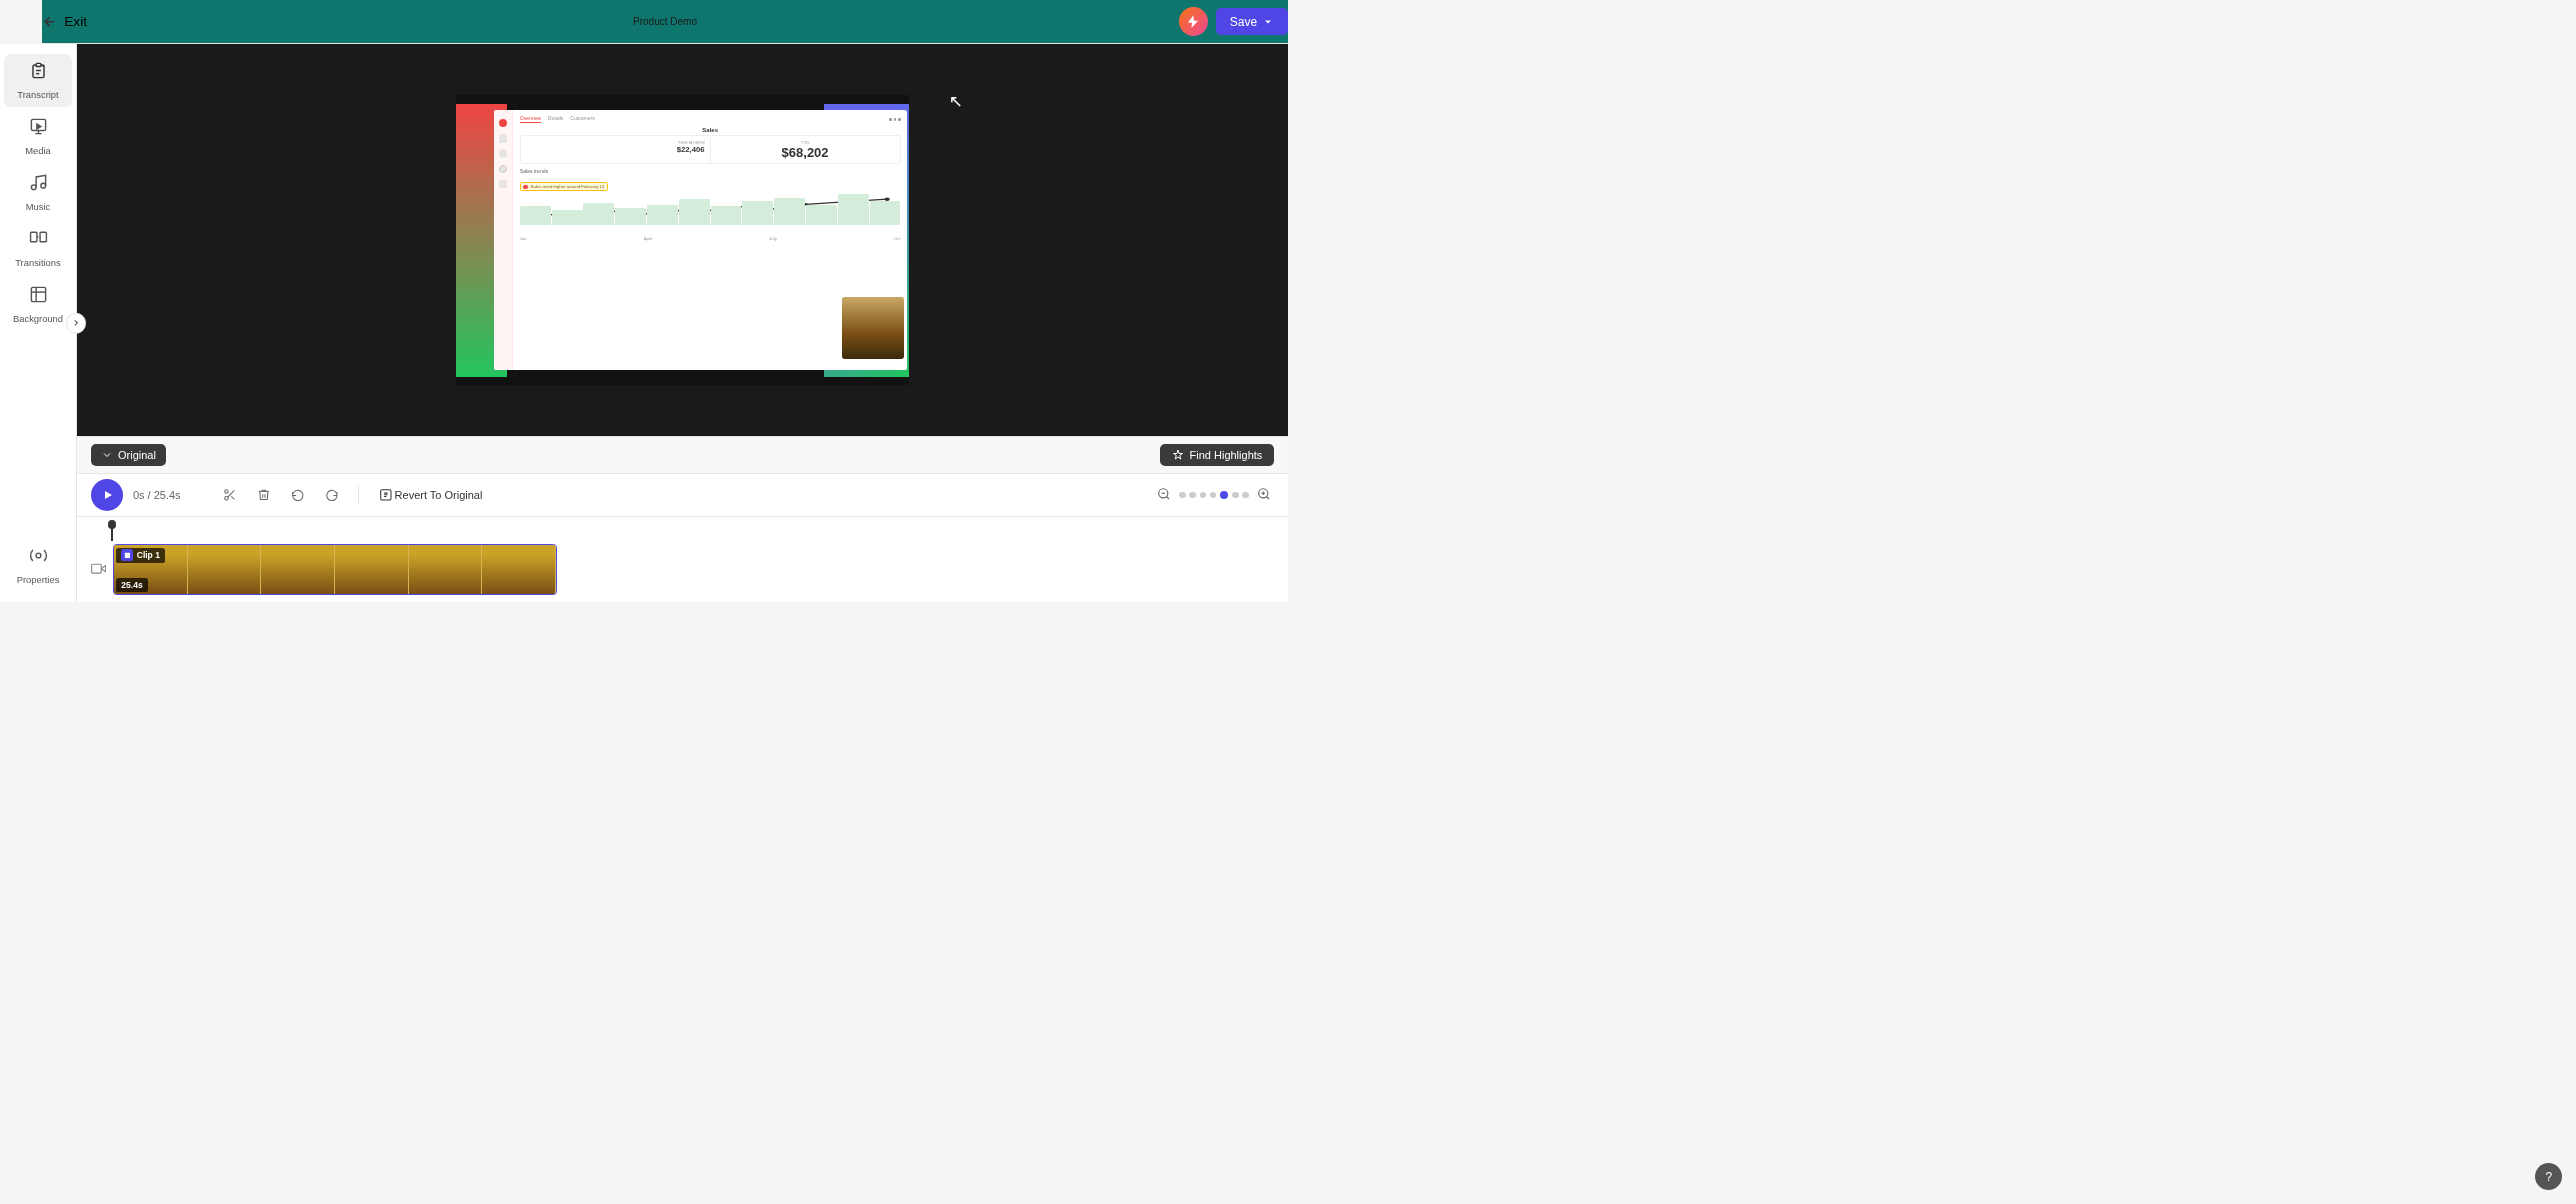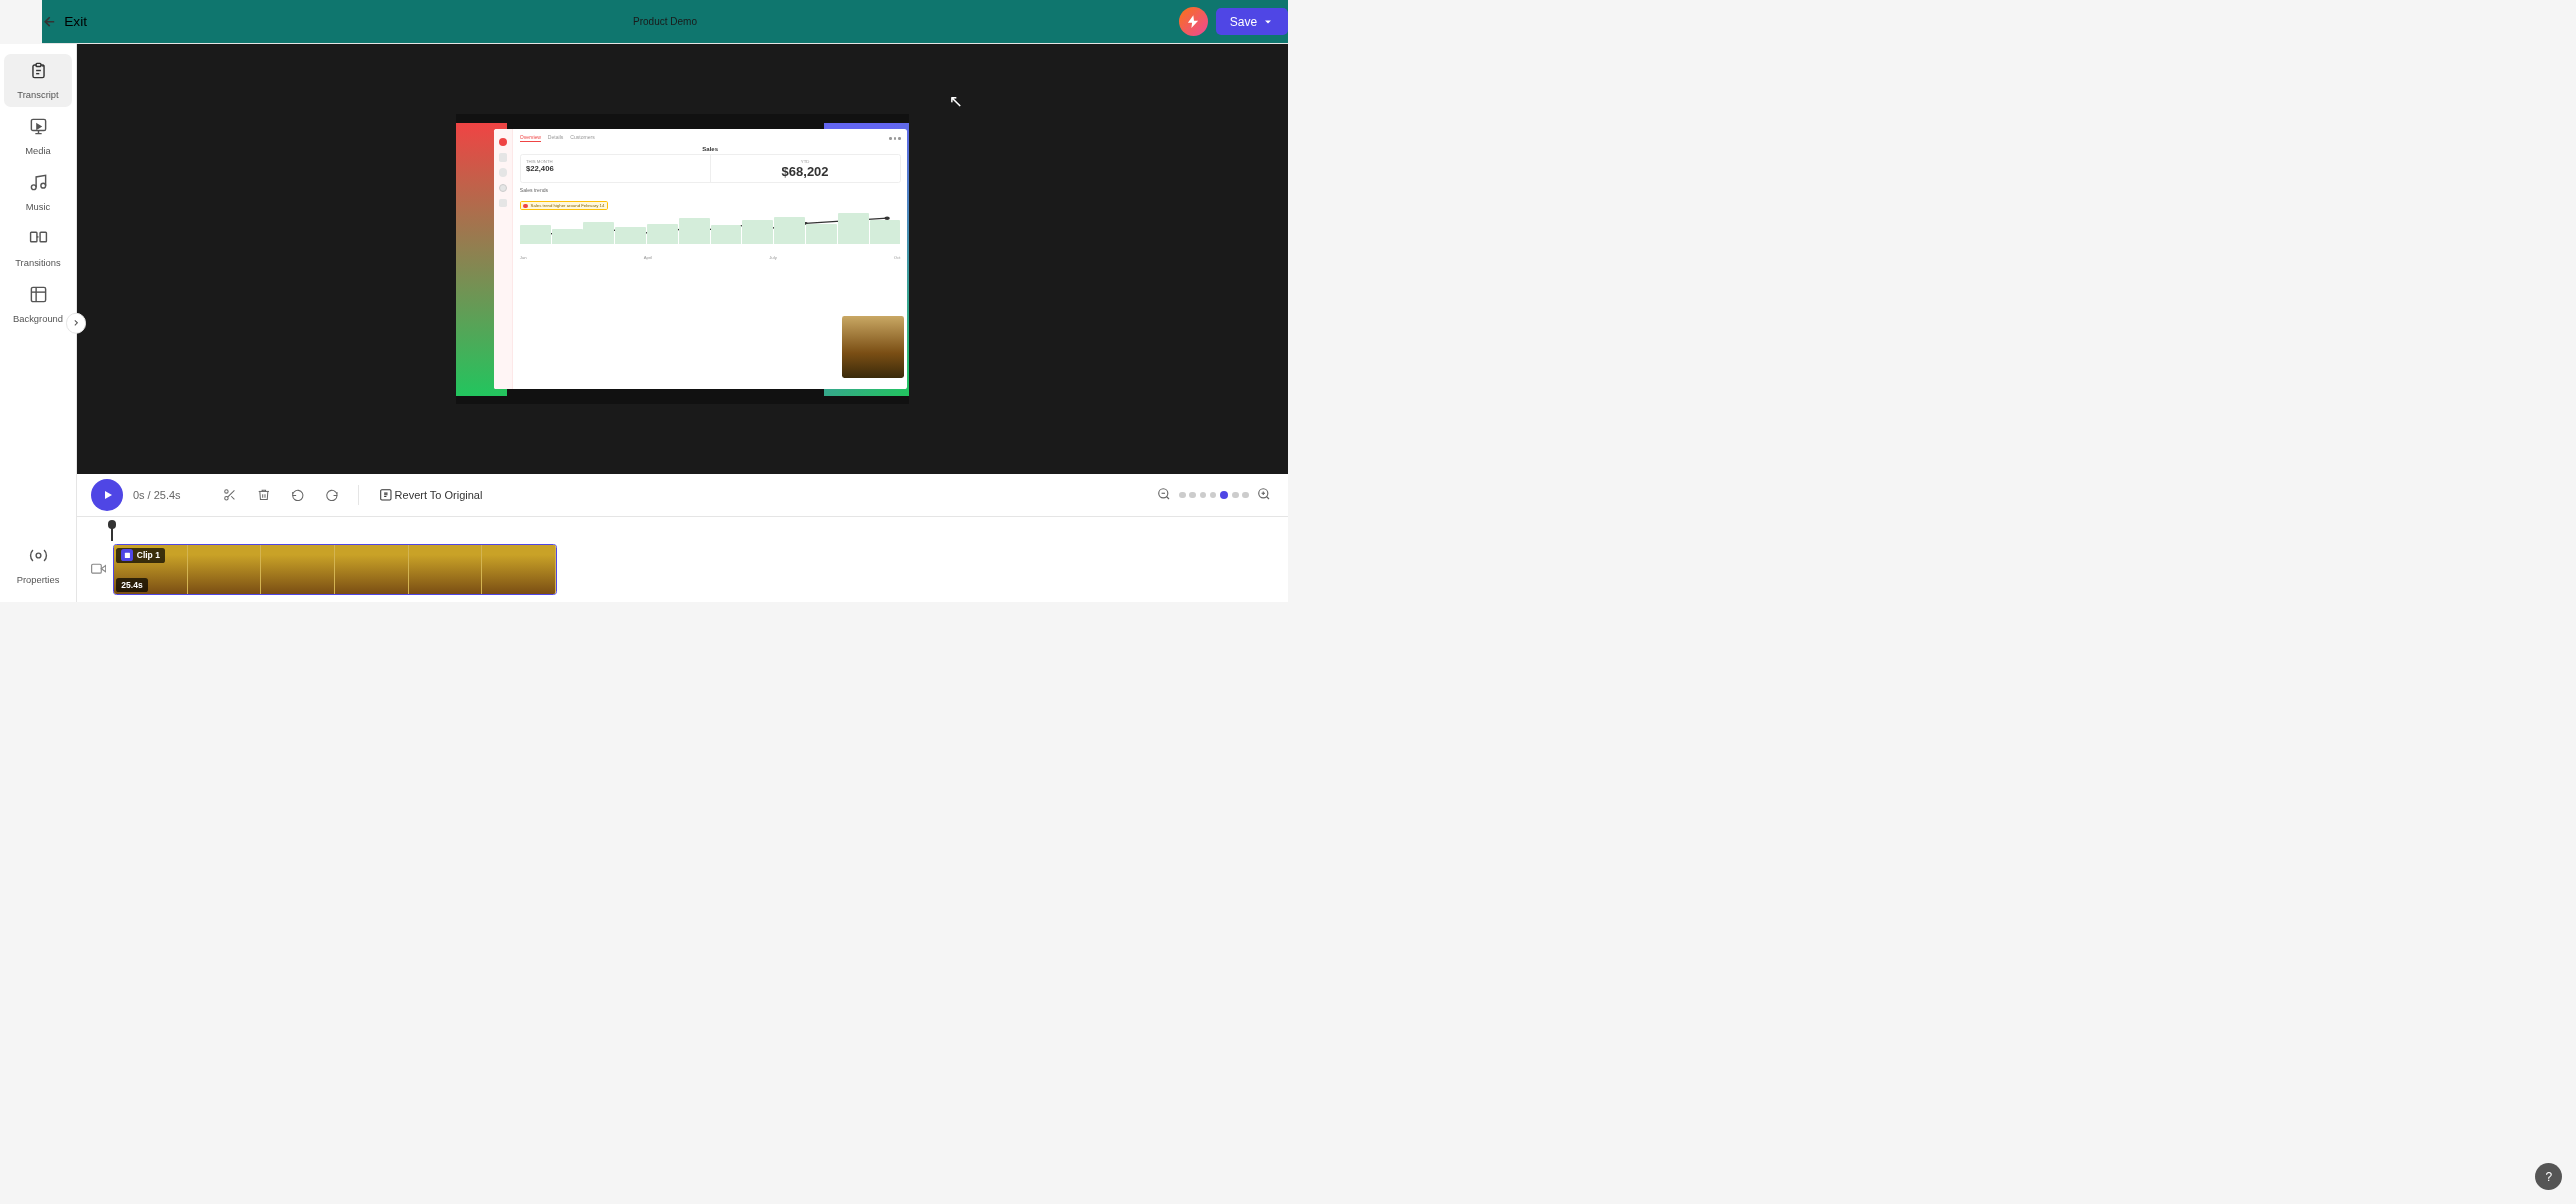--- a/index.html
+++ b/index.html
@@ -232,21 +232,21 @@
                   <div style="display:flex;gap:1.7px;">
                     <div style="width:2.6px;height:2.6px;background:#999;border-radius:50%;"></div>
                     <div style="width:2.6px;height:2.6px;background:#999;border-radius:50%;"></div>
                     <div style="width:2.6px;height:2.6px;background:#999;border-radius:50%;"></div>
                   </div>
                 </div>
                 
                 <div style="text-align:center;font-size:6px;font-weight:600;color:#333;margin-bottom:2.6px;">Sales</div>
                 
                 <div style="display:flex;border:0.9px solid #eee;border-radius:2.6px;margin-bottom:4.3px;">
-                  <div style="flex:1;padding:3.4px 5.1px;text-align:left;border-right:0.9px solid #eee;">
+                  <div style="flex:1;padding:3.4px 5.1px;text-align:right;border-right:0.9px solid #eee;">
                     <div style="font-size:4.3px;color:#999;">THIS MONTH</div>
                     <div style="font-size:7.7px;font-weight:700;color:#333;">$22,406</div>
                   </div>
                   <div style="flex:1;padding:3.4px 5.1px;text-align:center;">
                     <div style="font-size:4.3px;color:#999;">YTD</div>
                     <div style="font-size:13px;font-weight:700;color:#333;">$68,202</div>
                   </div>
                 </div>
                 
                 <div style="font-size:5.1px;color:#666;margin-bottom:1.7px;">Sales trends</div>
@@ -297,20 +297,34 @@
             <div style="position:absolute;bottom:17px;right:4.3px;width:64px;height:64px;border-radius:3.4px;overflow:hidden;border:1.7px solid #fff;z-index:3;">
               <div style="width:100%;height:100%;background:linear-gradient(180deg,#c9a864 0%,#7a4e14 60%,#3a2a0a 100%);"></div>
             </div>
           </div>
         </div>
       </div>
 
       <div class="cursor">↖</div>
     </div>
 
+    <div class="timeline-header">
+      <button class="original-btn">
+        <svg width="12" height="12" viewBox="0 0 24 24" fill="none" stroke="white" stroke-width="2">
+          <path d="M6 9l6 6 6-6"></path>
+        </svg>
+        <span>Original</span>
+      </button>
+      <button class="find-highlights-btn">
+        <svg width="12" height="12" viewBox="0 0 24 24" fill="none" stroke="white" stroke-width="2">
+          <path d="M12 2l2 7h7l-5.5 4 2 7L12 16l-5.5 4 2-7L3 9h7z"></path>
+        </svg>
+        <span>Find Highlights</span>
+      </button>
+    </div>
 
     <div class="toolbar">
       <button class="play-btn">
         <svg viewBox="0 0 24 24">
             <polygon points="6,4 20,12 6,20"></polygon>
           </svg>
       </button>
       <span class="time-display">
         <span>0s</span>
         <span> / </span>

